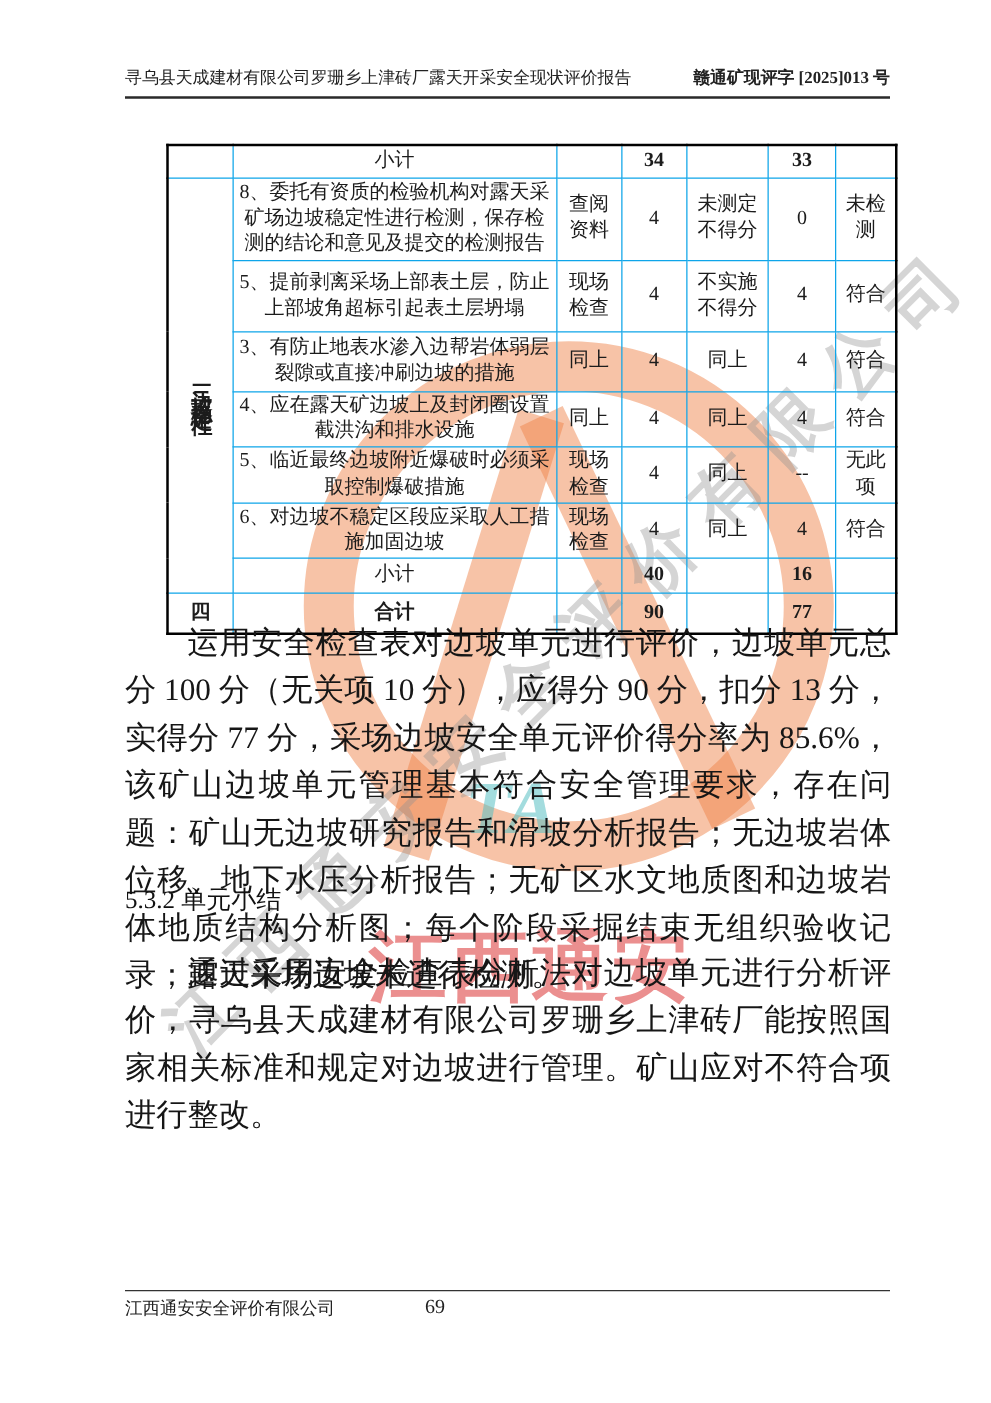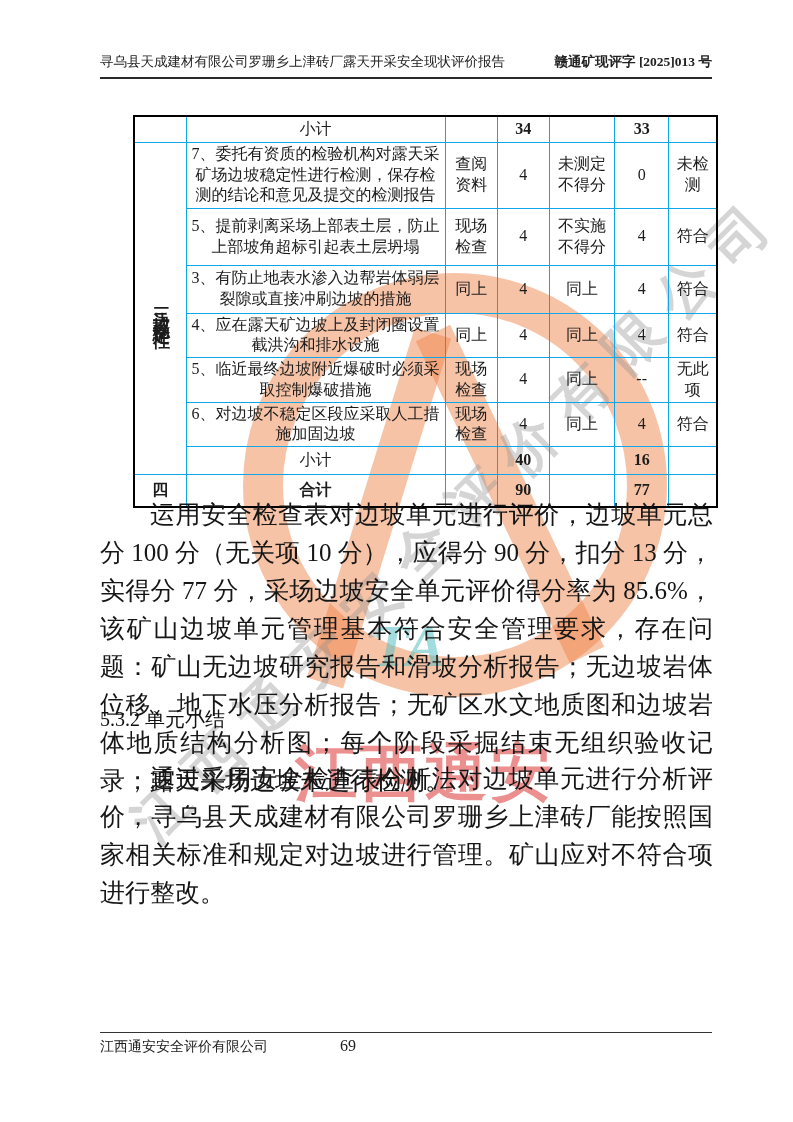--- a/index.html
+++ b/index.html
@@ -116,21 +116,21 @@
       <td></td>
       <td class="b">34</td>
       <td></td>
       <td class="b">33</td>
       <td></td>
     </tr>
     <tr style="height:66px;">
       <td class="vert-cell" rowspan="7">
         <div class="vert-label">三边坡稳定性</div>
       </td>
-      <td class="item-cell">7、委托有资质的检验机构对露天采矿场边坡稳定性进行检测，保存检测的结论和意见及提交的检测报告</td>
+      <td class="item-cell">8、委托有资质的检验机构对露天采矿场边坡稳定性进行检测，保存检测的结论和意见及提交的检测报告</td>
       <td class="method-cell">查阅资料</td>
       <td>4</td>
       <td class="criteria-cell">未测定不得分</td>
       <td>0</td>
       <td class="result-cell">未检测</td>
     </tr>
     <tr style="height:57px;">
       <td class="item-cell">5、提前剥离采场上部表土层，防止上部坡角超标引起表土层坍塌</td>
       <td class="method-cell">现场检查</td>
       <td>4</td>

